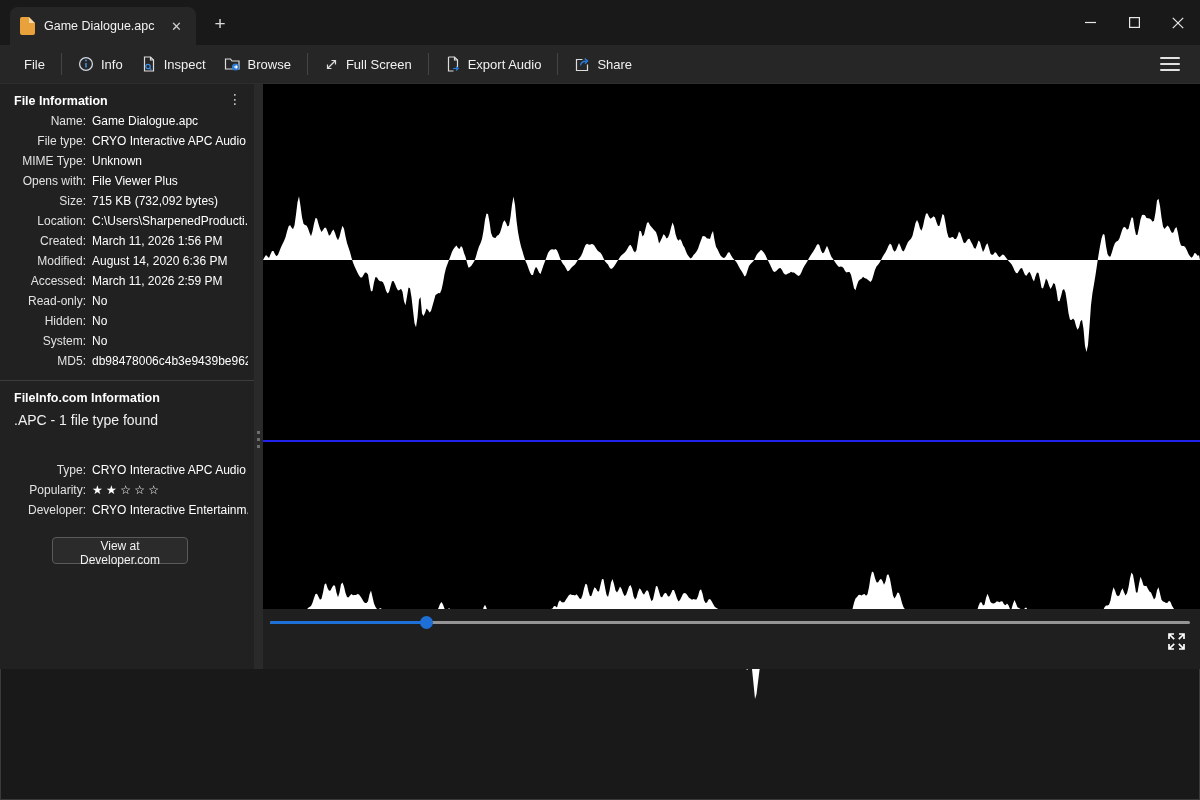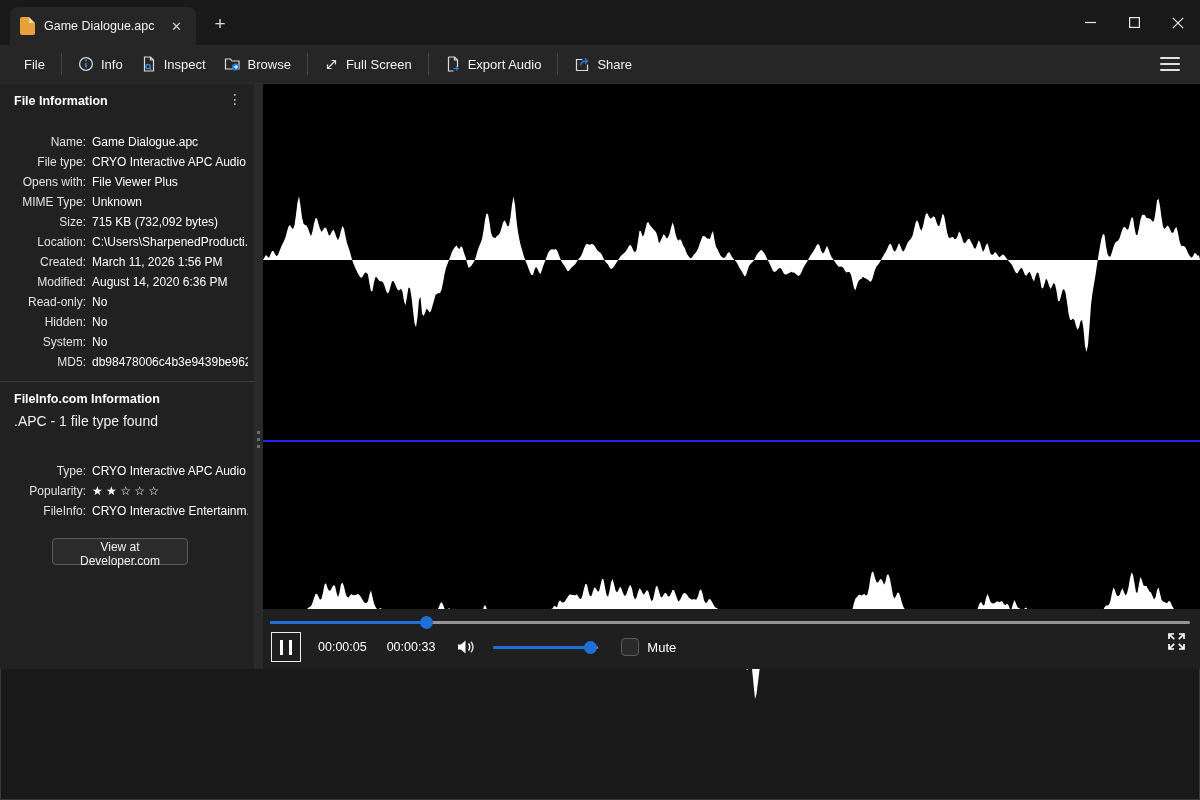--- a/index.html
+++ b/index.html
@@ -21,21 +21,21 @@
   .tb-btn{display:flex;align-items:center;gap:7px;color:#f0f0f0;font-size:13px;padding:5px 9px;border-radius:4px;white-space:nowrap;}
   .tb-div{width:1px;height:22px;background:#454545;margin:0 7px;}
   .hamburger{margin-left:auto;margin-right:16px;display:flex;flex-direction:column;gap:4px;padding:4px;}
   .hamburger span{display:block;width:20px;height:2px;background:#e2e2e2;border-radius:1px;}
   
   .main{display:flex;height:585px;}
   .sidebar{width:254px;background:#212121;box-sizing:border-box;overflow:hidden;position:relative;}
   .panel-head{display:flex;align-items:flex-start;justify-content:space-between;padding:10px 6px 0 14px;}
   .panel-title{color:#fff;font-size:12.5px;font-weight:bold;}
   .kebab{color:#c9c9c9;font-size:14px;line-height:10px;padding:0 6px;letter-spacing:0;}
-  .info-rows{margin-top:24px;}
+  .info-rows{margin-top:3px;}
   .info-row{display:grid;grid-template-columns:86px 1fr;column-gap:6px;height:20px;align-items:center;padding-right:6px;}
   .info-row .lbl{color:#e2e2e2;font-size:12px;text-align:right;white-space:nowrap;}
   .info-row .val{color:#fff;font-size:12px;white-space:nowrap;overflow:hidden;}
   .side-div{border-top:1px solid #3c3c3c;margin:9px 0 0 0;}
   .panel-sub{color:#f0f0f0;font-size:14px;padding:7px 14px 0 14px;}
   .rows-gap{margin-top:32px;}
   .view-btn{display:block;margin:17px 0 0 52px;width:136px;height:27px;background:#2b2b2b;border:1px solid #5a5a5a;border-radius:4px;color:#f2f2f2;font-size:12px;font-family:inherit;}
   .splitter{width:9px;background:#2a2a2a;position:relative;flex:0 0 auto;}
   .grip{position:absolute;left:3px;top:347px;display:flex;flex-direction:column;gap:4px;}
   .grip i{width:3px;height:3px;background:#6d6d6d;display:block;}
@@ -171,42 +171,46 @@
       <div class="info-rows">
           <div class="info-row">
             <span class="lbl">Name:</span>
             <span class="val">Game Dialogue.apc</span>
           </div>
           <div class="info-row">
             <span class="lbl">File type:</span>
             <span class="val">CRYO Interactive APC Audio ...</span>
           </div>
           <div class="info-row">
+            <span class="lbl">MIME Type:</span>
+            <span class="val">Unknown</span>
+          </div>
+          <div class="info-row">
             <span class="lbl">Opens with:</span>
             <span class="val">File Viewer Plus</span>
           </div>
           <div class="info-row">
-            <span class="lbl">MIME Type:</span>
-            <span class="val">Unknown</span>
-          </div>
-          <div class="info-row">
             <span class="lbl">Size:</span>
             <span class="val">715 KB (732,092 bytes)</span>
           </div>
           <div class="info-row">
             <span class="lbl">Location:</span>
             <span class="val">C:\Users\SharpenedProducti...</span>
           </div>
           <div class="info-row">
             <span class="lbl">Created:</span>
             <span class="val">March 11, 2026 1:56 PM</span>
           </div>
           <div class="info-row">
             <span class="lbl">Modified:</span>
             <span class="val">August 14, 2020 6:36 PM</span>
+          </div>
+          <div class="info-row">
+            <span class="lbl">Accessed:</span>
+            <span class="val">March 11, 2026 2:59 PM</span>
           </div>
           <div class="info-row">
             <span class="lbl">Read-only:</span>
             <span class="val">No</span>
           </div>
           <div class="info-row">
             <span class="lbl">Hidden:</span>
             <span class="val">No</span>
           </div>
           <div class="info-row">
@@ -226,21 +230,21 @@
       <div class="info-rows rows-gap">
           <div class="info-row">
             <span class="lbl">Type:</span>
             <span class="val">CRYO Interactive APC Audio</span>
           </div>
           <div class="info-row">
             <span class="lbl">Popularity:</span>
             <span class="val">★ ★ ☆ ☆ ☆</span>
           </div>
           <div class="info-row">
-            <span class="lbl">FileInfo:</span>
+            <span class="lbl">Developer:</span>
             <span class="val">CRYO Interactive Entertainm...</span>
           </div>
         </div>
       <button class="view-btn">View at Developer.com</button>
     </div>
 
     <div class="splitter">
       <span class="grip">
           <i></i>
           <i></i>
@@ -253,41 +257,20 @@
           <polygon points="0,176 0.0,176.0 1.5,173.3 3.0,171.1 4.5,172.5 6.0,173.9 7.5,170.3 9.0,167.1 10.5,167.0 12.0,170.3 13.5,172.3 15.0,170.8 16.5,167.0 18.0,163.2 19.5,159.9 21.0,157.1 22.5,153.2 24.0,147.6 25.5,142.5 27.0,141.1 28.5,143.5 30.0,145.2 31.5,141.3 33.0,130.5 34.5,118.3 36.0,112.3 37.5,122.1 39.0,133.3 40.5,139.7 42.0,141.0 43.5,141.4 45.0,144.2 46.5,148.7 48.0,152.2 49.5,147.3 51.0,139.8 52.5,134.0 54.0,134.5 55.5,139.9 57.0,144.8 58.5,148.0 60.0,146.1 61.5,143.8 63.0,143.8 64.5,147.5 66.0,151.8 67.5,150.5 69.0,147.2 70.5,145.5 72.0,149.0 73.5,153.5 75.0,156.2 76.5,152.8 78.0,146.7 79.5,141.8 81.0,144.7 82.5,152.4 84.0,159.1 85.5,163.4 87.0,167.9 88.5,173.7 90.0,178.6 91.5,182.2 93.0,185.6 94.5,188.8 96.0,191.4 97.5,193.4 99.0,193.4 100.5,191.1 102.0,188.5 103.5,188.8 105.0,190.6 106.5,200.1 108.0,207.6 109.5,206.8 111.0,198.3 112.5,193.1 114.0,193.5 115.5,196.0 117.0,197.3 118.5,197.3 120.0,198.3 121.5,201.8 123.0,206.7 124.5,209.6 126.0,208.0 127.5,202.5 129.0,197.3 130.5,197.0 132.0,200.1 133.5,203.7 135.0,206.4 136.5,205.9 138.0,204.7 139.5,207.7 141.0,217.2 142.5,221.2 144.0,212.4 145.5,203.5 147.0,204.2 148.5,213.3 150.0,226.5 151.5,239.3 153.0,243.3 154.5,233.2 156.0,215.7 157.5,213.0 159.0,229.6 160.5,232.0 162.0,228.9 163.5,224.5 165.0,225.9 166.5,228.4 168.0,227.0 169.5,221.8 171.0,216.4 172.5,211.1 174.0,209.9 175.5,208.9 177.0,209.2 178.5,205.8 180.0,198.8 181.5,190.3 183.0,184.1 184.5,179.9 186.0,176.0 187.5,171.9 189.0,167.8 190.5,165.0 192.0,163.1 193.5,161.5 195.0,163.9 196.5,164.9 198.0,161.9 199.5,163.7 201.0,169.0 202.5,172.8 204.0,178.7 205.5,183.8 207.0,183.0 208.5,181.6 210.0,179.2 211.5,176.8 213.0,172.4 214.5,166.9 216.0,162.5 217.5,159.3 219.0,155.0 220.5,146.7 222.0,135.8 223.5,129.5 225.0,129.9 226.5,138.1 228.0,148.7 229.5,152.8 231.0,153.7 232.5,154.0 234.0,151.7 235.5,151.0 237.0,148.8 238.5,144.0 240.0,138.5 241.5,136.2 243.0,138.8 244.5,142.5 246.0,141.5 247.5,133.0 249.0,120.7 250.5,112.6 252.0,120.9 253.5,136.4 255.0,147.9 256.5,155.9 258.0,162.6 259.5,167.2 261.0,172.5 262.5,177.1 264.0,180.3 265.5,184.5 267.0,188.4 268.5,190.9 270.0,191.1 271.5,185.8 273.0,182.8 274.5,185.0 276.0,188.6 277.5,190.0 279.0,185.8 280.5,181.3 282.0,177.2 283.5,173.2 285.0,168.9 286.5,166.7 288.0,165.4 289.5,165.3 291.0,165.8 292.5,165.1 294.0,166.3 295.5,169.8 297.0,174.1 298.5,177.4 300.0,179.9 301.5,181.7 303.0,184.5 304.5,187.3 306.0,186.8 307.5,184.7 309.0,183.0 310.5,181.8 312.0,180.4 313.5,178.3 315.0,175.8 316.5,173.9 318.0,172.0 319.5,168.8 321.0,164.5 322.5,160.9 324.0,159.8 325.5,160.6 327.0,160.7 328.5,159.9 330.0,160.3 331.5,161.7 333.0,164.2 334.5,166.4 336.0,167.7 337.5,168.7 339.0,171.0 340.5,174.3 342.0,177.2 343.5,179.0 345.0,180.6 346.5,183.4 348.0,185.0 349.5,184.3 351.0,182.6 352.5,180.3 354.0,177.7 355.5,175.4 357.0,173.0 358.5,171.2 360.0,170.0 361.5,168.8 363.0,167.1 364.5,164.4 366.0,161.7 367.5,160.7 369.0,163.3 370.5,166.7 372.0,168.4 373.5,166.0 375.0,156.6 376.5,146.8 378.0,147.3 379.5,152.5 381.0,150.8 382.5,144.6 384.0,138.7 385.5,138.3 387.0,141.3 388.5,143.1 390.0,144.7 391.5,146.4 393.0,148.0 394.5,152.4 396.0,159.5 397.5,156.9 399.0,153.8 400.5,150.3 402.0,151.4 403.5,154.4 405.0,153.4 406.5,149.8 408.0,143.7 409.5,138.5 411.0,142.2 412.5,149.9 414.0,154.7 415.5,156.7 417.0,154.9 418.5,157.0 420.0,161.3 421.5,163.6 423.0,167.4 424.5,170.7 426.0,172.7 427.5,174.4 429.0,173.4 430.5,171.1 432.0,169.4 433.5,167.6 435.0,164.7 436.5,160.3 438.0,156.2 439.5,152.2 441.0,151.9 442.5,152.8 444.0,154.5 445.5,154.6 447.0,155.0 448.5,149.9 450.0,147.1 451.5,155.9 453.0,162.8 454.5,165.3 456.0,168.4 457.5,171.4 459.0,173.0 460.5,174.1 462.0,173.4 463.5,171.2 465.0,168.6 466.5,168.2 468.0,171.2 469.5,173.7 471.0,175.4 472.5,177.0 474.0,179.0 475.5,182.1 477.0,184.8 478.5,187.1 480.0,189.4 481.5,192.6 483.0,191.3 484.5,186.6 486.0,182.1 487.5,179.9 489.0,178.6 490.5,177.1 492.0,174.3 493.5,171.1 495.0,168.9 496.5,167.5 498.0,165.7 499.5,167.1 501.0,168.7 502.5,171.3 504.0,174.7 505.5,177.6 507.0,180.5 508.5,183.8 510.0,187.1 511.5,188.0 513.0,187.3 514.5,185.7 516.0,184.3 517.5,184.1 519.0,186.1 520.5,188.9 522.0,190.4 523.5,190.6 525.0,189.6 526.5,189.1 528.0,187.8 529.5,188.6 531.0,188.6 532.5,189.7 534.0,191.1 535.5,191.9 537.0,190.9 538.5,188.2 540.0,184.5 541.5,181.7 543.0,179.4 544.5,176.9 546.0,174.0 547.5,171.5 549.0,169.3 550.5,167.0 552.0,164.4 553.5,161.6 555.0,159.8 556.5,161.6 558.0,166.4 559.5,169.3 561.0,168.4 562.5,165.0 564.0,161.7 565.5,165.3 567.0,169.6 568.5,172.9 570.0,175.1 571.5,177.2 573.0,179.5 574.5,181.5 576.0,183.1 577.5,182.5 579.0,182.7 580.5,184.0 582.0,187.1 583.5,188.4 585.0,188.1 586.5,188.1 588.0,190.7 589.5,197.2 591.0,204.2 592.5,206.2 594.0,201.1 595.5,196.9 597.0,195.4 598.5,194.7 600.0,192.8 601.5,194.1 603.0,194.5 604.5,195.6 606.0,196.7 607.5,197.9 609.0,196.0 610.5,191.1 612.0,185.7 613.5,182.5 615.0,180.7 616.5,178.8 618.0,176.0 619.5,172.9 621.0,170.6 622.5,168.3 624.0,165.3 625.5,161.8 627.0,159.6 628.5,161.1 630.0,165.5 631.5,167.8 633.0,166.2 634.5,162.4 636.0,159.1 637.5,162.3 639.0,166.2 640.5,167.6 642.0,164.9 643.5,161.2 645.0,158.0 646.5,156.2 648.0,154.8 649.5,151.7 651.0,145.5 652.5,138.9 654.0,136.1 655.5,138.9 657.0,144.5 658.5,146.7 660.0,142.3 661.5,134.9 663.0,129.6 664.5,129.4 666.0,132.7 667.5,134.8 669.0,133.8 670.5,132.2 672.0,133.5 673.5,138.2 675.0,142.1 676.5,141.7 678.0,136.0 679.5,130.1 681.0,131.2 682.5,139.0 684.0,148.1 685.5,153.2 687.0,154.1 688.5,153.2 690.0,153.1 691.5,155.0 693.0,154.9 694.5,152.2 696.0,147.6 697.5,149.4 699.0,154.0 700.5,158.4 702.0,159.2 703.5,157.3 705.0,155.0 706.5,154.8 708.0,157.7 709.5,160.6 711.0,164.0 712.5,164.8 714.0,161.1 715.5,156.5 717.0,158.1 718.5,163.4 720.0,168.0 721.5,165.3 723.0,161.1 724.5,159.2 726.0,164.2 727.5,169.7 729.0,171.1 730.5,170.3 732.0,168.1 733.5,169.3 735.0,171.7 736.5,173.2 738.0,171.9 739.5,170.6 741.0,171.1 742.5,173.0 744.0,175.0 745.5,176.9 747.0,178.4 748.5,180.3 750.0,183.1 751.5,186.5 753.0,188.9 754.5,189.3 756.0,186.7 757.5,184.5 759.0,183.9 760.5,187.6 762.0,191.0 763.5,191.7 765.0,189.3 766.5,187.8 768.0,190.7 769.5,195.1 771.0,197.4 772.5,192.2 774.0,188.4 775.5,189.0 777.0,195.6 778.5,203.7 780.0,204.6 781.5,199.7 783.0,194.4 784.5,196.8 786.0,201.5 787.5,205.0 789.0,202.6 790.5,198.9 792.0,200.3 793.5,207.0 795.0,216.9 796.5,217.3 798.0,212.2 799.5,206.3 801.0,205.1 802.5,208.7 804.0,218.2 805.5,229.2 807.0,235.8 808.5,236.1 810.0,234.4 811.5,236.2 813.0,241.9 814.5,245.7 816.0,243.4 817.5,237.3 819.0,235.7 820.5,245.0 822.0,262.0 823.5,268.1 825.0,261.1 826.5,242.2 828.0,221.1 829.5,208.8 831.0,200.3 832.5,190.9 834.0,180.9 835.5,170.9 837.0,162.2 838.5,154.5 840.0,149.9 841.5,150.8 843.0,161.9 844.5,169.9 846.0,172.5 847.5,172.5 849.0,168.1 850.5,162.8 852.0,159.1 853.5,157.6 855.0,156.7 856.5,154.3 858.0,149.6 859.5,145.1 861.0,142.7 862.5,143.5 864.0,145.8 865.5,144.7 867.0,138.8 868.5,133.4 870.0,133.8 871.5,143.9 873.0,150.9 874.5,150.8 876.0,143.4 877.5,135.5 879.0,131.0 880.5,130.7 882.0,131.3 883.5,133.9 885.0,134.3 886.5,134.6 888.0,135.4 889.5,137.8 891.0,136.7 892.5,128.6 894.0,116.5 895.5,114.8 897.0,121.9 898.5,133.5 900.0,142.5 901.5,145.1 903.0,143.2 904.5,141.5 906.0,143.1 907.5,146.4 909.0,149.0 910.5,148.3 912.0,144.5 913.5,143.0 915.0,149.0 916.5,156.9 918.0,161.5 919.5,162.0 921.0,162.0 922.5,163.5 924.0,166.4 925.5,170.0 927.0,172.3 928.5,173.8 930.0,172.2 931.5,169.0 933.0,169.5 934.5,171.7 936.0,171.3 937,176" fill="#ffffff"></polygon>
           <polygon points="0,538 0.0,546.0 1.5,553.1 3.0,552.7 4.5,551.3 6.0,558.8 7.5,567.2 9.0,563.0 10.5,557.6 12.0,554.7 13.5,553.8 15.0,553.7 16.5,553.0 18.0,550.8 19.5,552.0 21.0,552.9 22.5,553.5 24.0,552.2 25.5,550.2 27.0,547.5 28.5,544.7 30.0,542.6 31.5,541.6 33.0,541.0 34.5,538.6 36.0,535.5 37.5,533.3 39.0,531.8 40.5,530.4 42.0,528.4 43.5,526.0 45.0,524.1 46.5,523.1 48.0,521.9 49.5,518.8 51.0,514.0 52.5,510.1 54.0,509.7 55.5,512.8 57.0,515.8 58.5,514.7 60.0,508.5 61.5,500.5 63.0,499.2 64.5,503.9 66.0,506.8 67.5,506.4 69.0,503.6 70.5,501.2 72.0,501.8 73.5,508.8 75.0,513.2 76.5,508.5 78.0,500.3 79.5,498.6 81.0,502.5 82.5,508.9 84.0,513.1 85.5,513.5 87.0,511.6 88.5,510.1 90.0,511.2 91.5,510.9 93.0,510.9 94.5,510.0 96.0,510.4 97.5,512.5 99.0,514.8 100.5,517.6 102.0,518.9 103.5,519.1 105.0,517.2 106.5,510.3 108.0,506.4 109.5,513.1 111.0,519.4 112.5,523.1 114.0,525.0 115.5,525.6 117.0,524.1 118.5,524.7 120.0,527.3 121.5,528.9 123.0,529.9 124.5,531.4 126.0,533.6 127.5,537.1 129.0,539.5 130.5,540.8 132.0,542.8 133.5,545.5 135.0,548.1 136.5,549.5 138.0,550.4 139.5,551.9 141.0,551.9 142.5,550.2 144.0,547.6 145.5,547.5 147.0,548.3 148.5,550.0 150.0,550.6 151.5,549.8 153.0,550.0 154.5,549.8 156.0,549.4 157.5,547.5 159.0,546.8 160.5,545.7 162.0,543.9 163.5,541.7 165.0,539.3 166.5,536.8 168.0,533.6 169.5,530.3 171.0,528.4 172.5,527.8 174.0,526.5 175.5,524.1 177.0,520.1 178.5,517.9 180.0,520.6 181.5,524.8 183.0,526.5 184.5,525.9 186.0,523.9 187.5,525.6 189.0,528.4 190.5,531.1 192.0,532.8 193.5,534.2 195.0,536.4 196.5,539.4 198.0,541.9 199.5,543.3 201.0,544.0 202.5,545.8 204.0,549.1 205.5,552.0 207.0,553.4 208.5,552.2 210.0,549.2 211.5,547.3 213.0,545.8 214.5,543.8 216.0,540.5 217.5,537.3 219.0,532.0 220.5,523.4 222.0,520.7 223.5,524.1 225.0,529.3 226.5,534.1 228.0,537.5 229.5,540.3 231.0,543.7 232.5,547.6 234.0,550.6 235.5,552.5 237.0,553.8 238.5,555.7 240.0,558.0 241.5,555.0 243.0,550.8 244.5,548.1 246.0,549.0 247.5,552.4 249.0,557.2 250.5,560.9 252.0,561.4 253.5,555.1 255.0,550.3 256.5,548.1 258.0,547.5 259.5,546.6 261.0,544.7 262.5,542.6 264.0,540.9 265.5,538.5 267.0,535.6 268.5,532.7 270.0,530.9 271.5,530.6 273.0,529.7 274.5,530.7 276.0,531.7 277.5,528.6 279.0,526.5 280.5,530.7 282.0,534.2 283.5,532.2 285.0,529.9 286.5,527.0 288.0,525.1 289.5,524.4 291.0,522.0 292.5,522.3 294.0,523.5 295.5,518.3 297.0,516.3 298.5,518.1 300.0,518.5 301.5,517.9 303.0,515.5 304.5,513.3 306.0,511.0 307.5,510.2 309.0,510.9 310.5,511.1 312.0,511.5 313.5,510.3 315.0,512.0 316.5,514.6 318.0,515.0 319.5,511.3 321.0,504.6 322.5,499.8 324.0,500.4 325.5,507.6 327.0,512.2 328.5,511.8 330.0,507.0 331.5,503.3 333.0,504.6 334.5,507.3 336.0,507.4 337.5,500.9 339.0,494.9 340.5,495.3 342.0,503.4 343.5,510.8 345.0,512.9 346.5,506.9 348.0,498.6 349.5,495.0 351.0,499.9 352.5,506.6 354.0,508.4 355.5,505.9 357.0,502.6 358.5,504.8 360.0,509.0 361.5,511.9 363.0,510.9 364.5,507.1 366.0,502.4 367.5,501.1 369.0,504.8 370.5,512.2 372.0,515.5 373.5,513.4 375.0,507.9 376.5,504.3 378.0,505.7 379.5,509.1 381.0,510.8 382.5,508.1 384.0,505.9 385.5,507.7 387.0,513.3 388.5,517.3 390.0,515.4 391.5,508.8 393.0,501.9 394.5,502.4 396.0,507.4 397.5,512.5 399.0,513.5 400.5,510.7 402.0,508.7 403.5,509.6 405.0,512.5 406.5,512.2 408.0,509.5 409.5,505.9 411.0,506.0 412.5,509.9 414.0,514.4 415.5,517.4 417.0,516.1 418.5,512.9 420.0,509.7 421.5,508.9 423.0,509.6 424.5,511.6 426.0,513.8 427.5,514.8 429.0,515.8 430.5,515.0 432.0,515.6 433.5,515.4 435.0,512.2 436.5,506.7 438.0,505.2 439.5,509.4 441.0,516.2 442.5,518.9 444.0,518.5 445.5,515.5 447.0,514.9 448.5,516.9 450.0,519.8 451.5,522.4 453.0,523.8 454.5,524.6 456.0,526.1 457.5,528.5 459.0,531.2 460.5,532.9 462.0,533.9 463.5,535.1 465.0,538.0 466.5,541.7 468.0,546.5 469.5,550.5 471.0,554.8 472.5,559.8 474.0,566.0 475.5,570.2 477.0,572.3 478.5,569.3 480.0,569.0 481.5,578.0 483.0,585.0 484.5,585.9 486.0,581.7 487.5,578.7 489.0,584.9 490.5,599.8 492.0,614.9 493.5,610.2 495.0,597.9 496.5,586.0 498.0,579.0 499.5,578.9 501.0,578.3 502.5,579.5 504.0,578.8 505.5,574.9 507.0,575.7 508.5,578.6 510.0,577.6 511.5,571.1 513.0,562.4 514.5,557.3 516.0,556.3 517.5,559.1 519.0,563.9 520.5,566.5 522.0,563.7 523.5,559.7 525.0,557.3 526.5,556.3 528.0,554.3 529.5,551.8 531.0,550.5 532.5,550.5 534.0,551.3 535.5,551.7 537.0,550.4 538.5,548.6 540.0,545.9 541.5,543.6 543.0,542.2 544.5,541.2 546.0,539.8 547.5,537.9 549.0,536.0 550.5,534.2 552.0,531.9 553.5,529.4 555.0,527.6 556.5,527.3 558.0,529.9 559.5,532.2 561.0,531.2 562.5,528.1 564.0,528.1 565.5,531.1 567.0,531.3 568.5,530.1 570.0,531.5 571.5,534.1 573.0,535.7 574.5,536.7 576.0,536.2 577.5,534.9 579.0,534.9 580.5,536.2 582.0,535.2 583.5,533.5 585.0,532.6 586.5,531.7 588.0,529.4 589.5,525.0 591.0,518.8 592.5,514.5 594.0,512.9 595.5,511.1 597.0,510.8 598.5,511.6 600.0,510.4 601.5,510.1 603.0,511.7 604.5,510.2 606.0,503.3 607.5,493.6 609.0,487.4 610.5,488.4 612.0,494.2 613.5,498.3 615.0,498.6 616.5,496.0 618.0,494.8 619.5,497.1 621.0,500.8 622.5,497.5 624.0,490.7 625.5,490.5 627.0,495.0 628.5,503.3 630.0,511.5 631.5,514.4 633.0,512.1 634.5,508.6 636.0,509.0 637.5,513.3 639.0,518.9 640.5,523.3 642.0,525.2 643.5,526.3 645.0,528.0 646.5,527.9 648.0,527.8 649.5,527.5 651.0,528.0 652.5,527.7 654.0,525.9 655.5,527.1 657.0,530.9 658.5,532.3 660.0,530.4 661.5,528.6 663.0,529.7 664.5,530.8 666.0,529.7 667.5,529.7 669.0,531.5 670.5,532.1 672.0,530.8 673.5,531.3 675.0,533.7 676.5,534.2 678.0,531.9 679.5,530.4 681.0,532.6 682.5,534.1 684.0,533.3 685.5,533.6 687.0,535.1 688.5,535.6 690.0,533.8 691.5,533.6 693.0,535.7 694.5,536.5 696.0,534.7 697.5,533.8 699.0,535.1 700.5,535.5 702.0,534.4 703.5,534.0 705.0,535.5 706.5,537.1 708.0,537.6 709.5,537.0 711.0,534.7 712.5,531.9 714.0,527.1 715.5,522.0 717.0,518.5 718.5,518.3 720.0,521.4 721.5,520.7 723.0,514.1 724.5,509.8 726.0,513.5 727.5,517.9 729.0,519.3 730.5,519.5 732.0,519.0 733.5,517.5 735.0,517.5 736.5,518.3 738.0,517.2 739.5,517.4 741.0,520.2 742.5,521.2 744.0,519.6 745.5,521.2 747.0,525.1 748.5,525.1 750.0,519.7 751.5,516.0 753.0,519.5 754.5,523.3 756.0,524.0 757.5,525.0 759.0,526.6 760.5,526.4 762.0,523.7 763.5,523.7 765.0,527.2 766.5,528.3 768.0,525.8 769.5,525.1 771.0,528.7 772.5,531.3 774.0,531.1 775.5,530.7 777.0,531.5 778.5,531.6 780.0,529.5 781.5,530.0 783.0,533.5 784.5,535.7 786.0,537.1 787.5,538.7 789.0,540.6 790.5,542.3 792.0,544.0 793.5,546.5 795.0,550.1 796.5,551.6 798.0,548.0 799.5,545.3 801.0,545.6 802.5,547.0 804.0,550.5 805.5,553.4 807.0,551.4 808.5,549.7 810.0,550.8 811.5,552.6 813.0,555.8 814.5,556.9 816.0,552.7 817.5,549.8 819.0,550.7 820.5,554.2 822.0,560.4 823.5,563.8 825.0,558.9 826.5,552.6 828.0,548.0 829.5,545.4 831.0,544.0 832.5,542.2 834.0,539.8 835.5,537.0 837.0,534.1 838.5,530.8 840.0,526.8 841.5,523.2 843.0,521.5 844.5,521.6 846.0,520.8 847.5,516.5 849.0,508.8 850.5,503.3 852.0,506.5 853.5,511.1 855.0,512.3 856.5,511.2 858.0,506.9 859.5,504.3 861.0,508.3 862.5,511.4 864.0,509.3 865.5,503.2 867.0,494.2 868.5,488.5 870.0,490.7 871.5,499.3 873.0,508.4 874.5,508.6 876.0,499.7 877.5,492.8 879.0,496.5 880.5,501.5 882.0,501.9 883.5,502.0 885.0,505.0 886.5,507.4 888.0,508.4 889.5,511.9 891.0,515.4 892.5,513.5 894.0,506.3 895.5,503.2 897.0,509.4 898.5,515.7 900.0,517.6 901.5,517.9 903.0,518.9 904.5,518.8 906.0,516.8 907.5,517.9 909.0,521.8 910.5,524.2 912.0,526.0 913.5,528.9 915.0,532.4 916.5,535.3 918.0,537.0 919.5,538.7 921.0,541.6 922.5,545.1 924.0,547.9 925.5,549.3 927.0,550.2 928.5,550.8 930.0,549.7 931.5,549.8 933.0,552.0 934.5,552.3 936.0,551.1 937,538" fill="#ffffff"></polygon>
           <rect x="0" y="356" width="937" height="2" fill="#2222ee"></rect>
         </svg>
 
       <div class="controlbar">
         <div class="seek">
           <div class="seek-fill" id="seekFill" style="background: rgb(30, 111, 214); width: 17%;"></div>
           <div class="seek-thumb" id="seekThumb" style="background: rgb(30, 111, 214); left: calc(17% - 6px);"></div>
         </div>
-        <div class="ctl-row">
-          <div class="pause-btn">
-              <i></i>
-              <i></i>
-            </div>
-          <span class="time t-cur">00:00:05</span>
-          <span class="time t-tot">00:00:33</span>
-          <span class="speaker">
-            <svg width="20" height="18" viewBox="0 0 20 18">
-                <path d="M2 6.5h3l4.5-4v13l-4.5-4h-3z" fill="#fff"></path>
-                <path d="M12.5 5.5c1.6 1.8 1.6 5.2 0 7" fill="none" stroke="#fff" stroke-width="1.5"></path>
-                <path d="M15 3.8c2.6 2.9 2.6 7.5 0 10.4" fill="none" stroke="#fff" stroke-width="1.5" opacity="0.85"></path>
-              </svg>
-          </span>
-          <div class="vol">
-            <div class="vol-fill" id="volFill" style="background: rgb(30, 111, 214); width: 92%;"></div>
-            <div class="vol-thumb" id="volThumb" style="background: rgb(30, 111, 214); left: calc(92% - 6px);"></div>
-          </div>
-          <div class="mute-box"></div>
-          <span class="mute-lbl">Mute</span>
-        </div>
         <div class="fs-btn">
           <svg width="21" height="21" viewBox="0 0 21 21" fill="none" stroke="#fff" stroke-width="1.7">
             <path d="M8 3H3v5M3 3l5.2 5.2"></path>
               <path d="M13 3h5v5M18 3l-5.2 5.2"></path>
             <path d="M8 18H3v-5M3 18l5.2-5.2"></path>
               <path d="M13 18h5v-5M18 18l-5.2-5.2"></path>
           </svg>
         </div>
       </div>
     </div>

